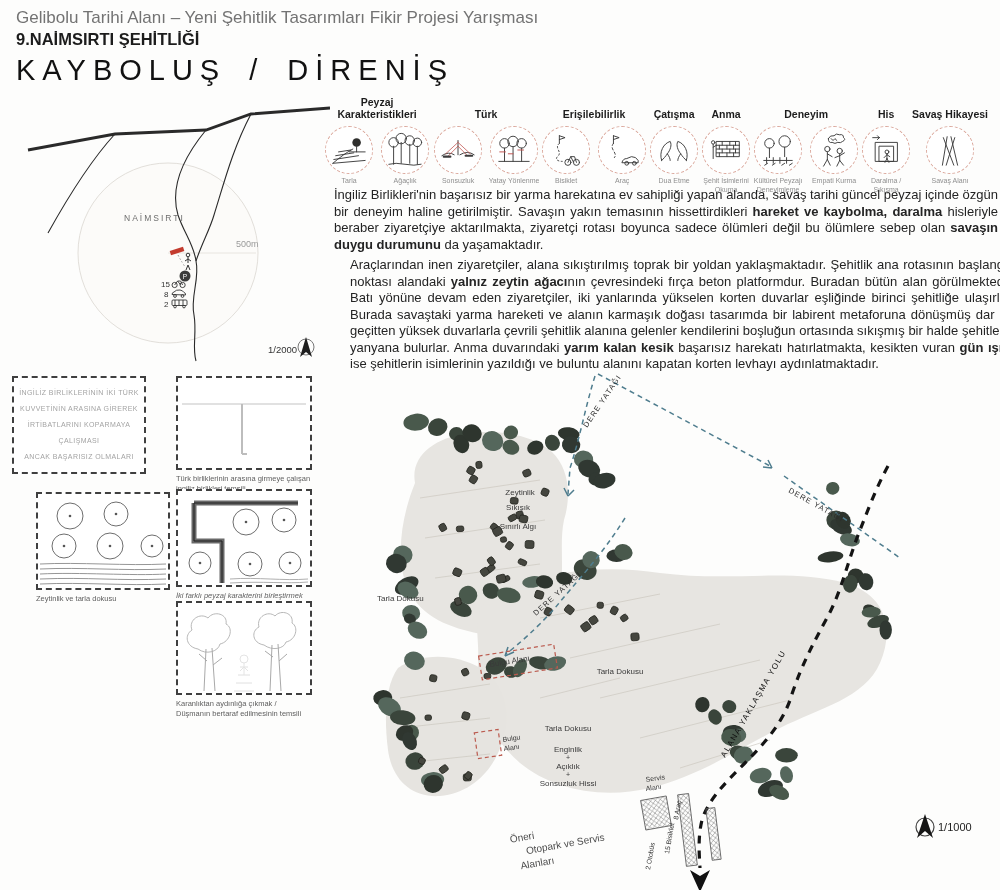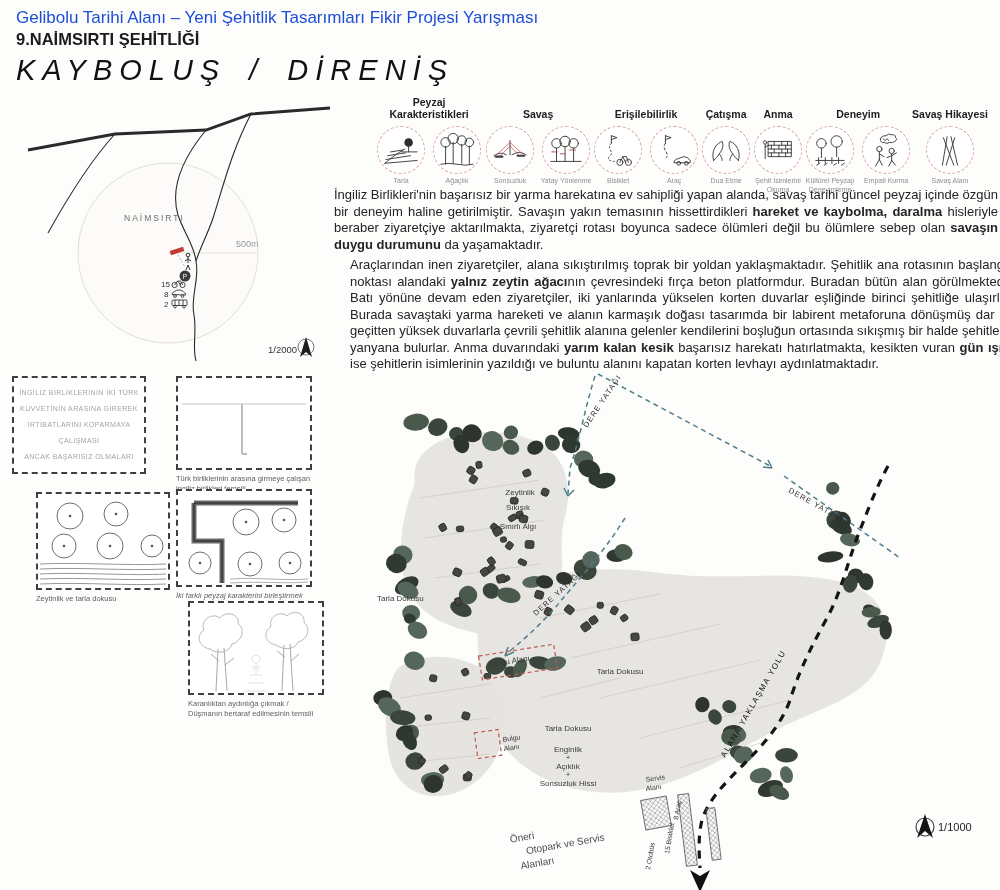--- a/index.html
+++ b/index.html
@@ -1,22 +1,22 @@
 <!DOCTYPE html>
 <html><head>
 <meta charset="utf-8">
 <style>
   html,body{margin:0;padding:0;background:#ffffff;}
   .board{position:relative;width:1000px;height:890px;background:#fdfdfc;overflow:hidden;
          font-family:"Liberation Sans",sans-serif;color:#1c1c1c;}
   .abs{position:absolute;}
   
-  #t1{left:16px;top:8px;font-size:17px;color:#1d4ed8;}
+  #t1{left:16px;top:8px;font-size:17px;color:#737373;}
   #t2{left:16px;top:30px;font-size:16.5px;font-weight:bold;}
-  #t3{left:16px;top:54px;font-size:29px;font-style:italic;letter-spacing:7px;word-spacing:8px;color:#111;}
+  #t3{left:16px;top:54px;font-size:29px;letter-spacing:7px;word-spacing:8px;color:#111;}
   
   #concepts{left:324px;top:94px;width:664px;display:flex;justify-content:flex-end;align-items:flex-start;}
   .cgroup{display:flex;flex-direction:column;align-items:center;flex:0 0 auto;}
   .chead{height:26px;display:flex;align-items:flex-end;justify-content:center;text-align:center;
          font-weight:bold;font-size:10.5px;line-height:1.15;margin-bottom:6px;max-width:110px;}
   .cicons{display:flex;gap:4px;}
   .citem{display:flex;flex-direction:column;align-items:center;width:52px;}
   .cicon{width:46px;height:46px;border:1.6px dashed #dba89c;border-radius:50%;
          display:flex;align-items:center;justify-content:center;background:#fff;}
   .cicon svg{width:38px;height:38px;stroke:#3c3c3c;fill:none;stroke-width:1;stroke-linecap:round;stroke-linejoin:round;}
@@ -79,21 +79,21 @@
                 <circle cx="25" cy="10" r="5"></circle>
                 <circle cx="33" cy="12" r="4.5"></circle>
                 <path d="M3,35 Q10,33 20,35 T37,35"></path>
               </svg>
             </div>
             <div class="ccap">Ağaçlık</div>
           </div>
         </div>
       </div>
       <div class="cgroup">
-        <div class="chead">Savaş</div>
+        <div class="chead">Türk</div>
         <div class="cicons">
           <div class="citem">
             <div class="cicon">
               <svg viewBox="0 0 40 40">
                 <path d="M3,26 Q10,21 16,25 M22,25 Q30,20 37,25 M20,10 L20,25"></path>
                 <g stroke="#c0504d" stroke-width="0.8">
                   <path d="M20,12 L7,24 M20,12 L33,24 M20,16 L10,26 M20,16 L30,26"></path>
                 </g>
                 <path d="M5,27 h7 M28,26 h7" stroke-width="2.2"></path>
               </svg>
@@ -197,20 +197,37 @@
               <svg viewBox="0 0 40 40">
                 <path d="M14,8 q2,-4 6,-3 q2,-3 6,-1 q4,-1 4,3 q3,2 -1,4 q-2,2 -5,1 q-3,2 -6,0 q-4,1 -4,-4"></path>
                 <path d="M17,8 l2,2 l2,-2 l2,2"></path>
                 <circle cx="13" cy="19" r="2.8"></circle>
                 <path d="M13,22 L13,30 M13,30 L9,37 M13,30 L16,36 M13,24 L18,27"></path>
                 <circle cx="26" cy="21" r="2.8"></circle>
                 <path d="M26,24 L26,31 M26,31 L23,37 M26,31 L30,36 M26,26 L21,28 M26,26 L31,23"></path>
               </svg>
             </div>
             <div class="ccap">Empati Kurma</div>
+          </div>
+        </div>
+      </div>
+      <div class="cgroup">
+        <div class="chead">His</div>
+        <div class="cicons">
+          <div class="citem">
+            <div class="cicon">
+              <svg viewBox="0 0 40 40">
+                <path d="M6,7 h7 m0,0 l-2,-2 m2,2 l-2,2"></path>
+                <rect x="9" y="12" width="23" height="20"></rect>
+                <rect x="13" y="16" width="15" height="16"></rect>
+                <circle cx="21" cy="22" r="2"></circle>
+                <path d="M21,24 V29 M21,29 l-2,4 M21,29 l2,4 M21,25 l-3,3 M21,25 l3,2"></path>
+              </svg>
+            </div>
+            <div class="ccap">Daralma / Sıkışma</div>
           </div>
         </div>
       </div>
       <div class="cgroup">
         <div class="chead">Savaş Hikayesi</div>
         <div class="cicons">
           <div class="citem">
             <div class="cicon">
               <svg viewBox="0 0 40 40">
                 <path d="M17,6 L12,36 M21,6 L28,36 M25,7 L16,36 M13,7 L24,36"></path>
@@ -332,21 +349,21 @@
             <circle cx="72" cy="73" r="1.3"></circle>
             <circle cx="112" cy="72" r="1.3"></circle>
           </g>
         <path d="M52,88 C80,86 105,90 130,88 M52,92 C85,90 108,93 130,91" stroke="#9a9a9a" stroke-width="0.8"></path>
       </svg>
     </div>
     <div class="sk-cap">İki farklı peyzaj karakterini birleştirmek</div>
   </div>
 
 
-  <div class="abs sk" style="left:176px;top:601px;width:136px;margin-left:12px;">
+  <div class="abs sk" style="left:176px;top:601px;width:136px;">
     <div class="sk-box" style="height:94px;">
       <svg width="132" height="90" viewBox="0 0 132 90" fill="none" stroke="#b8b8b8" stroke-width="1">
         <path d="M20,46 C8,44 6,32 14,27 C10,17 22,9 30,15 C36,7 50,11 48,21 C56,25 52,39 42,41 C40,49 28,52 20,46 Z"></path>
         <path d="M28,46 L26,88 M34,45 L37,88 M29,58 L21,51 M35,62 L44,55" stroke="#a9a9a9"></path>
         <path d="M86,42 C74,40 73,28 81,24 C78,14 90,7 97,13 C103,6 116,10 114,20 C121,24 118,37 108,39 C106,46 94,48 86,42 Z"></path>
         <path d="M94,42 L92,88 M100,41 L103,88 M95,54 L87,48 M101,58 L109,51" stroke="#a9a9a9"></path>
         <path d="M56,88 h20 M58,80 h16 M60,72 h12 M62,64 h8" stroke="#e0e0e0"></path>
         <circle cx="66" cy="56" r="4" stroke="#e4e4e4"></circle>
         <path d="M66,60 v12 m0,-8 l-4,4 m4,-4 l4,4" stroke="#e4e4e4"></path>
       </svg>

